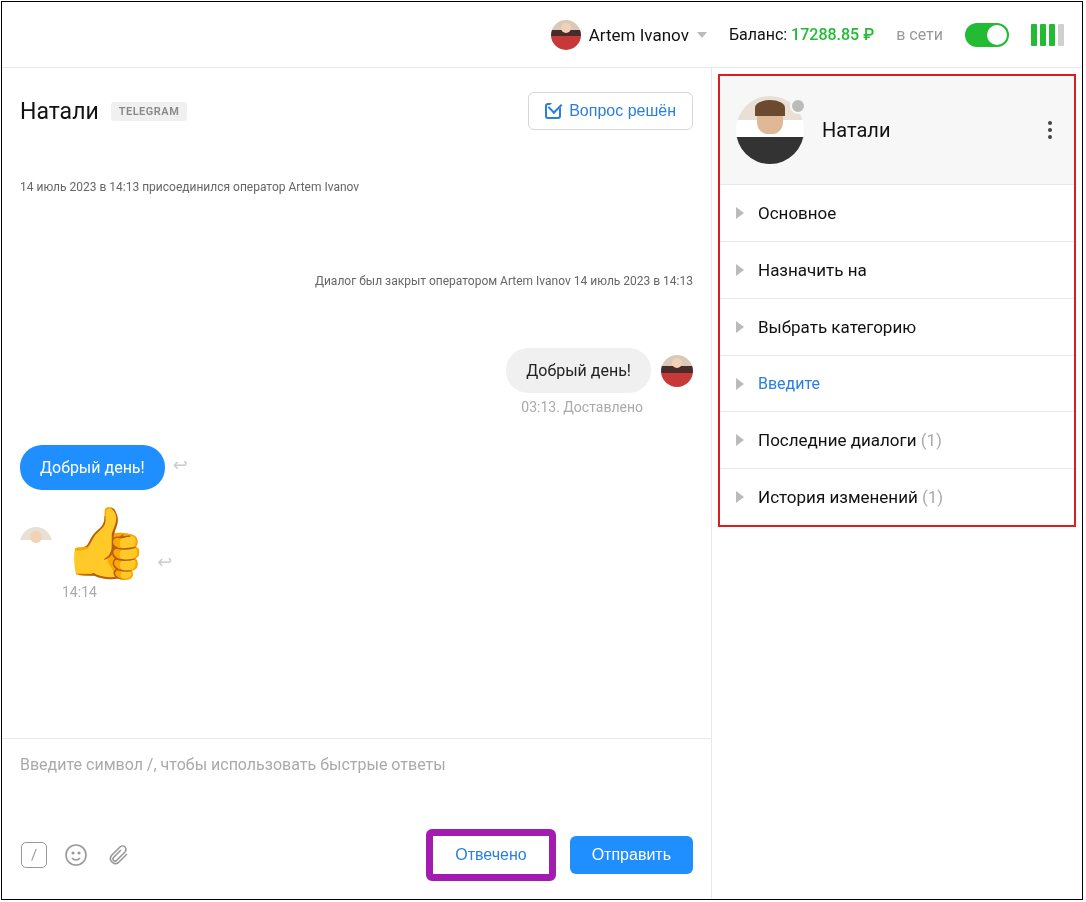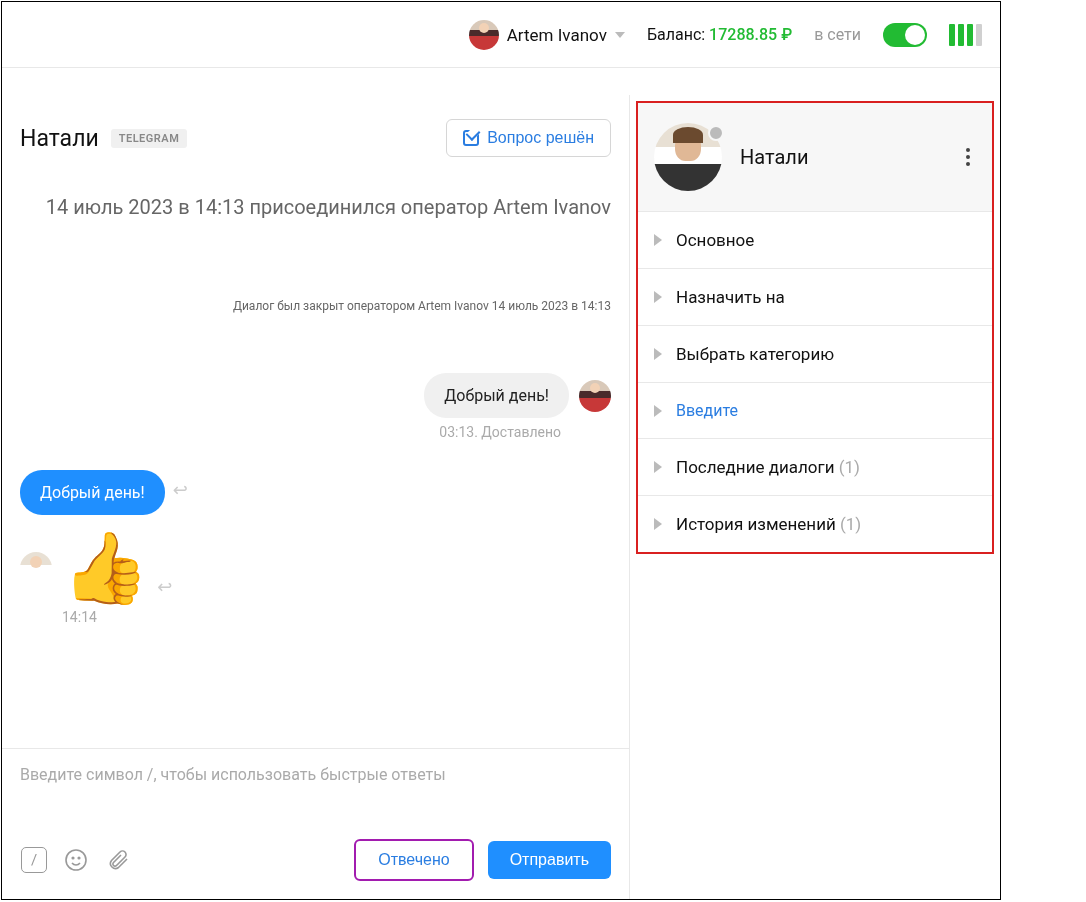--- a/index.html
+++ b/index.html
@@ -4,27 +4,26 @@
 <style>
   * { box-sizing: border-box; margin: 0; padding: 0; }
   body {
     font-family: -apple-system, BlinkMacSystemFont, "Segoe UI", Roboto, Arial, sans-serif;
     background: #fff;
     width: 1086px;
     height: 902px;
     overflow: hidden;
   }
   .app {
-    width: 1000px;
+    width: 1082px;
     height: 899px;
     border: 1px solid #000;
     margin: 1px;
     display: flex;
     flex-direction: column;
-    gap: 27px;
   }
   
   .header {
     height: 66px;
     border-bottom: 1px solid #e8e8e8;
     display: flex;
     align-items: center;
     justify-content: flex-end;
     padding: 0 18px;
     gap: 22px;
@@ -76,21 +75,21 @@
     font-size:11px;letter-spacing:.5px;color:#888;background:#f0f0f0;padding:3px 8px;border-radius:3px;font-weight:600;
   }
   .spacer{flex:1}
   .btn-outline{
     border:1px solid #d6d6d6;border-radius:6px;background:#fff;padding:9px 16px;font-size:16px;color:#2a7de1;display:flex;align-items:center;gap:8px;cursor:pointer;
   }
   .check-icon{width:16px;height:16px;border:2px solid #2a7de1;border-radius:3px;position:relative}
   .check-icon::after{content:"";position:absolute;left:2px;top:-3px;width:10px;height:7px;border-left:2px solid #2a7de1;border-bottom:2px solid #2a7de1;transform:rotate(-45deg);background:#fff}
   
   .messages{flex:1;padding:10px 18px;overflow:auto}
-  .sys-msg{text-align:right;color:#666;font-size:20px;margin:20px 0 80px 0}
+  .sys-msg{text-align:left;color:#666;font-size:12px;margin:32px 0 80px 0}
   .sys-msg2{text-align:right;color:#666;font-size:12px;margin:0 0 60px 0}
   .msg-row{display:flex;align-items:center;margin-bottom:6px}
   .msg-row.out{justify-content:flex-end}
   .msg-row.in{justify-content:flex-start}
   .bubble{padding:13px 20px;border-radius:22px;font-size:16px;max-width:70%}
   .bubble.gray{background:#f0f0f0;color:#222}
   .bubble.blue{background:#1f8fff;color:#fff}
   .msg-avatar{width:32px;height:32px;border-radius:50%;margin-left:10px;flex-shrink:0;
     background: linear-gradient(to bottom, #d9c9b9 0%, #d9c9b9 35%, #4a2b2b 35%, #4a2b2b 55%, #c73838 55%, #c73838 100%);position:relative}
   .msg-avatar::after{content:"";position:absolute;top:3px;left:50%;transform:translateX(-50%);width:10px;height:10px;border-radius:50%;background:#f2d2b6}
@@ -100,21 +99,21 @@
   .thumb{font-size:70px;margin-left:40px;line-height:1}
   .in-avatar{width:32px;height:32px;border-radius:50%;margin-right:10px;flex-shrink:0;
     background:linear-gradient(to bottom,#e8e0d4 0%,#e8e0d4 40%,#fff 40%);position:relative}
   .in-avatar::after{content:"";position:absolute;top:4px;left:50%;transform:translateX(-50%);width:12px;height:12px;border-radius:50%;background:#f2d2b6}
   
   .composer{border-top:1px solid #e8e8e8;padding:16px 18px 0 18px}
   .input-area{min-height:60px;color:#aaa;font-size:16px;outline:none}
   .composer-bar{display:flex;align-items:center;padding:14px 0 18px 0;gap:14px}
   .icon-btn{width:28px;height:28px;display:flex;align-items:center;justify-content:center;color:#999;cursor:pointer;font-size:20px}
   .slash-box{width:26px;height:26px;border:1.5px solid #999;border-radius:5px;display:flex;align-items:center;justify-content:center;font-size:15px;color:#999}
-  .btn-secondary{border:2px solid #a21caf;background:#fff;color:#2a7de1;padding:10px 22px;border-radius:6px;font-size:16px;cursor:pointer}
+  .btn-secondary{border:7px solid #a21caf;background:#fff;color:#2a7de1;padding:10px 22px;border-radius:6px;font-size:16px;cursor:pointer}
   .btn-primary{border:none;background:#1f8fff;color:#fff;padding:10px 22px;border-radius:6px;font-size:16px;cursor:pointer}
   
   .side-box{border:2px solid #d92020;flex:0 0 auto}
   .side-head{
     background:#f7f7f7;padding:20px 16px;display:flex;align-items:center;gap:18px;border-bottom:1px solid #e8e8e8
   }
   .side-avatar-wrap{position:relative}
   .side-avatar{width:68px;height:68px;border-radius:50%;background:linear-gradient(to bottom,#e8e0d4 0%,#e8e0d4 35%,#fff 35%,#fff 60%,#333 60%);position:relative;overflow:hidden}
   .side-avatar::before{content:"";position:absolute;top:8px;left:50%;transform:translateX(-50%);width:26px;height:30px;border-radius:50% 50% 40% 40%;background:#e0b896}
   .side-avatar::after{content:"";position:absolute;top:4px;left:50%;transform:translateX(-50%);width:30px;height:16px;border-radius:50% 50% 0 0;background:#6b4a2f}

